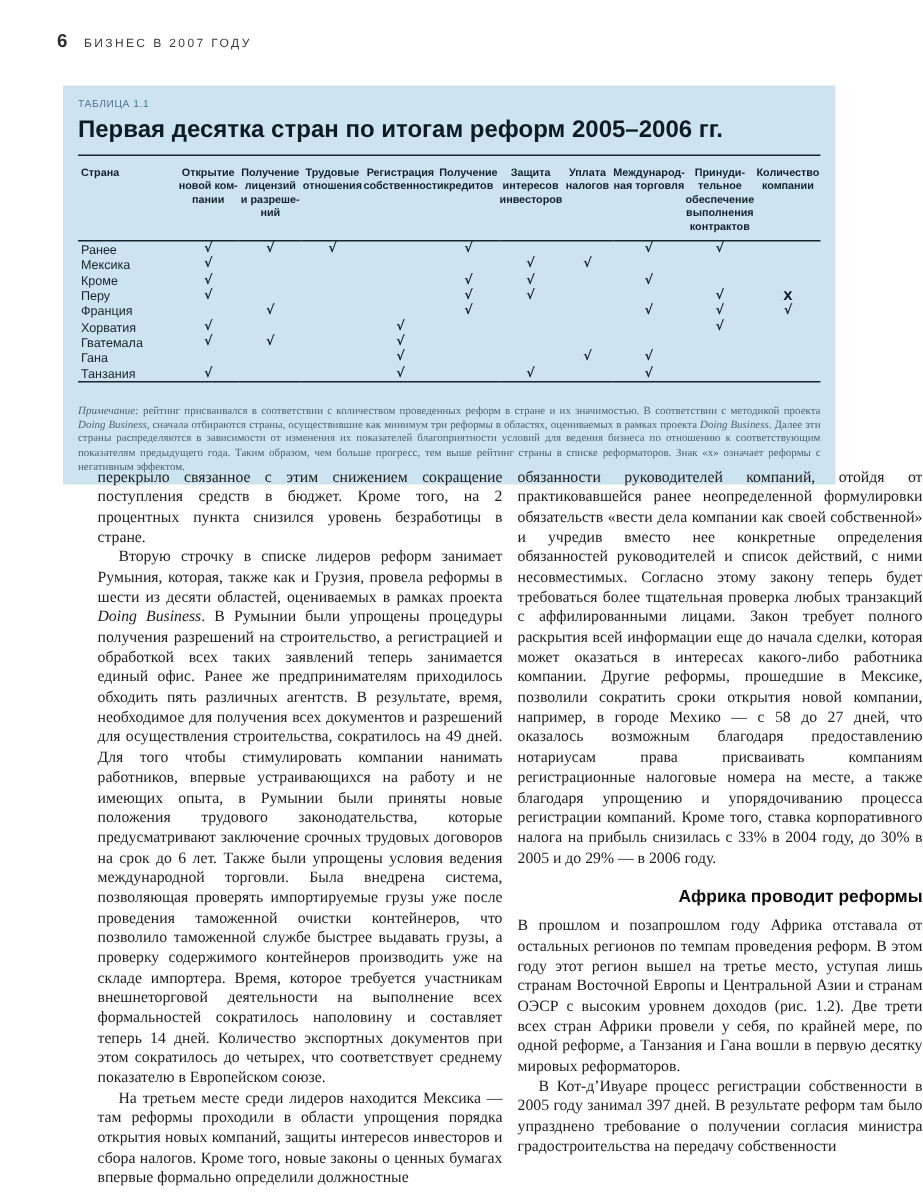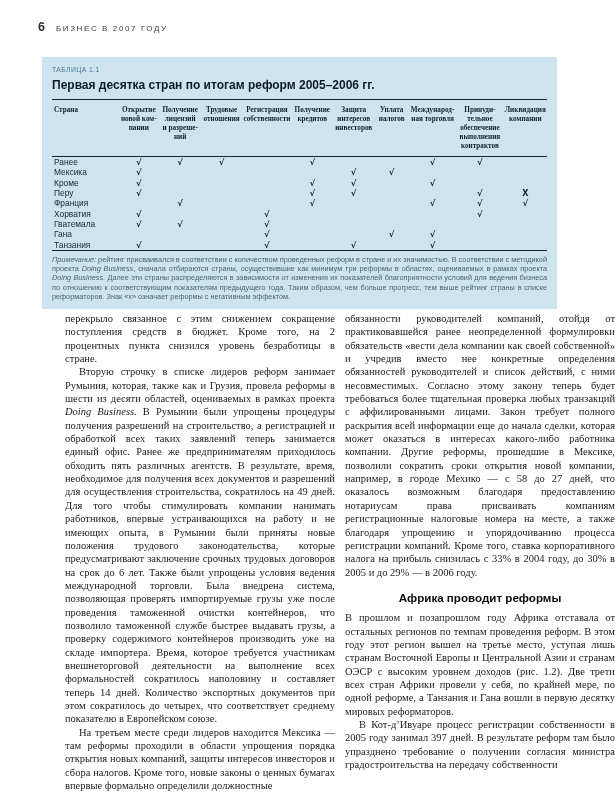--- a/index.html
+++ b/index.html
@@ -9,50 +9,50 @@
   }
   
   .running-head { position:absolute; top:20px; left:38px; display:flex; align-items:baseline; }
   .page-number { font-family:"Liberation Sans",sans-serif; font-size:12.5px; font-weight:600; color:#2e2e2e; }
   .running-title { font-family:"Liberation Sans",sans-serif; font-size:8px; letter-spacing:1.6px; margin-left:11px; font-weight:500; color:#3a3a3a; }
 
   
   .table-box { position:absolute; left:42px; top:57px; width:515px; box-sizing:border-box;
                background:#cde4f0; padding:9px 10px 8px; }
   .table-label { font-family:"Liberation Sans",sans-serif; font-size:6.8px; color:#49758c; letter-spacing:0.4px; }
-  .table-title { font-family:"Liberation Sans",sans-serif; font-size:12px; font-weight:700; color:#0d1b24; margin:5px 0 7px; }
+  .table-title { font-family:"Liberation Sans",sans-serif; font-size:16px; font-weight:700; color:#0d1b24; margin:5px 0 7px; }
   .rule-top { border:none; border-top:1.4px solid #14252e; margin:0; }
 
   table { width:100%; border-collapse:collapse; table-layout:fixed; }
-  th { font-family:Liberation Serif, serif; font-size:7.2px; font-weight:700; color:#10212b;
+  th { font-family:Liberation Sans, sans-serif; font-size:7.2px; font-weight:700; color:#10212b;
        line-height:9px; padding:6px 0 5px; text-align:center; vertical-align:top; white-space:pre-line;
        border-bottom:1.1px solid #14252e;margin-left:24px; }
   th.th-country { text-align:left; padding-left:2px; }
   th:nth-child(1){width:13%;} th:nth-child(2){width:8.4%;} th:nth-child(3){width:8.4%;}
   th:nth-child(4){width:8.4%;} th:nth-child(5){width:10%;} th:nth-child(6){width:8.4%;}
   th:nth-child(7){width:8.4%;} th:nth-child(8){width:7%;} th:nth-child(9){width:9.6%;}
   th:nth-child(10){width:9.6%;} th:nth-child(11){width:8.8%;}
   tbody td { height:10.3px; padding:0; }
   .td-country { font-family:"Liberation Sans",sans-serif; font-size:8.4px; color:#15242c; padding-left:2px; }
   .td-mark { text-align:center; font-family:"DejaVu Sans",sans-serif; font-size:8.5px; font-weight:700; color:#10212b; }
   .td-mark.neg { font-size:8px; }
   tbody tr:last-child td { border-bottom:1.6px solid #14252e; }
 
-  .notes { margin-top:4px; font-family:Liberation Sans, sans-serif; font-size:7.3px; line-height:9.3px;
+  .notes { margin-top:14px; font-family:Liberation Serif, serif; font-size:7.3px; line-height:9.3px;
            color:#4c6370; text-align:justify; }
   .notes p { margin:0; }
   .note-label, .source-label { font-style:italic; }
 
   
   .columns { position:absolute; left:38px; top:312px; width:550px; display:flex; gap:10px;margin-left:27px; }
   .col { width:270px; font-size:10.5px; line-height:13.35px; color:#1c1c1c; text-align:justify; }
   .para { margin:0; }
   .para.indent { text-indent:14px; }
   .section-heading { font-family:"Liberation Sans",sans-serif; font-size:11.6px; font-weight:700;
-                     color:#0d0d0d; margin:12px 0 7px; text-align:center; }
+                     color:#0d0d0d; margin:12px 0 7px; text-align:right; }
 </style>
 </head>
 <body>
 
 <header class="running-head">
   <span class="page-number">6</span>
   <span class="running-title">БИЗНЕС В 2007 ГОДУ</span>
 </header>
 
 <section class="table-box">
@@ -81,21 +81,21 @@
 инвесторов</th>
           <th>Уплата
 налогов</th>
           <th>Международ-
 ная торговля</th>
           <th>Принуди-
 тельное
 обеспечение
 выполнения
 контрактов</th>
-          <th>Ликвидация
+          <th>Количество
 компании</th>
         </tr>
       </thead>
     <tbody id="table-body">
         <tr>
           <td class="td-country">Ранее</td>
           <td class="td-mark">√</td>
           <td class="td-mark">√</td>
           <td class="td-mark">√</td>
           <td class="td-mark"></td>

